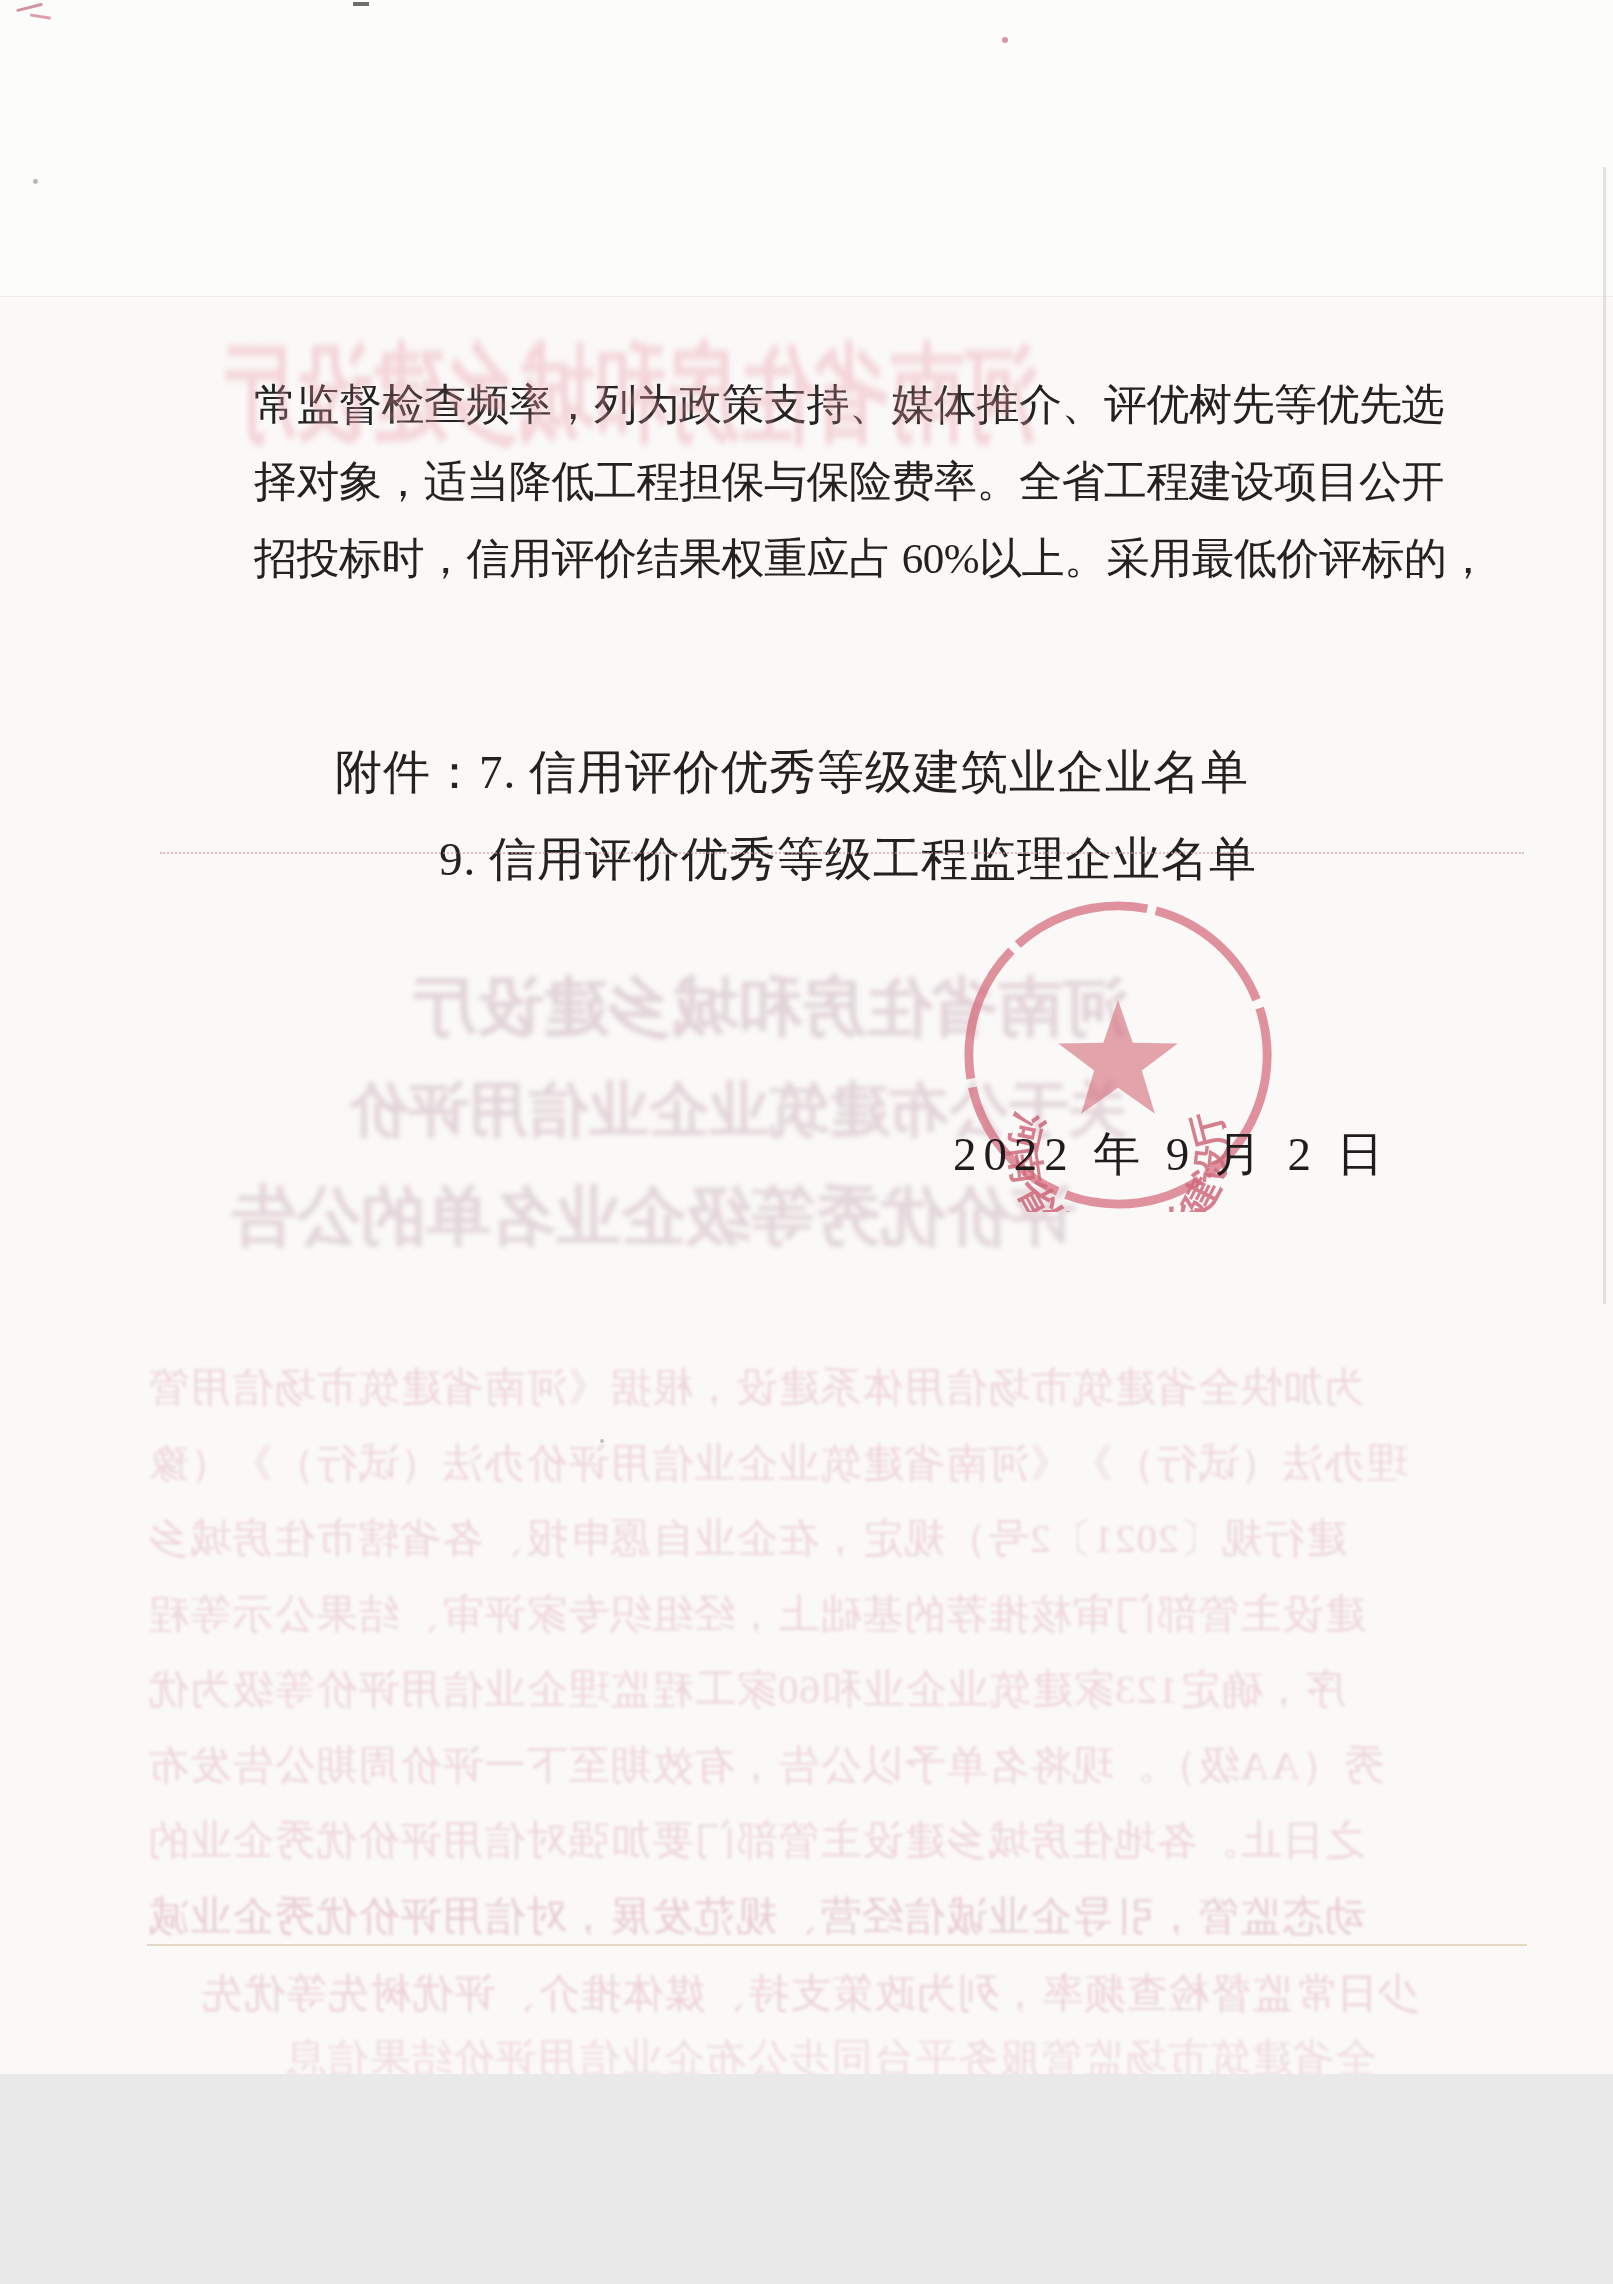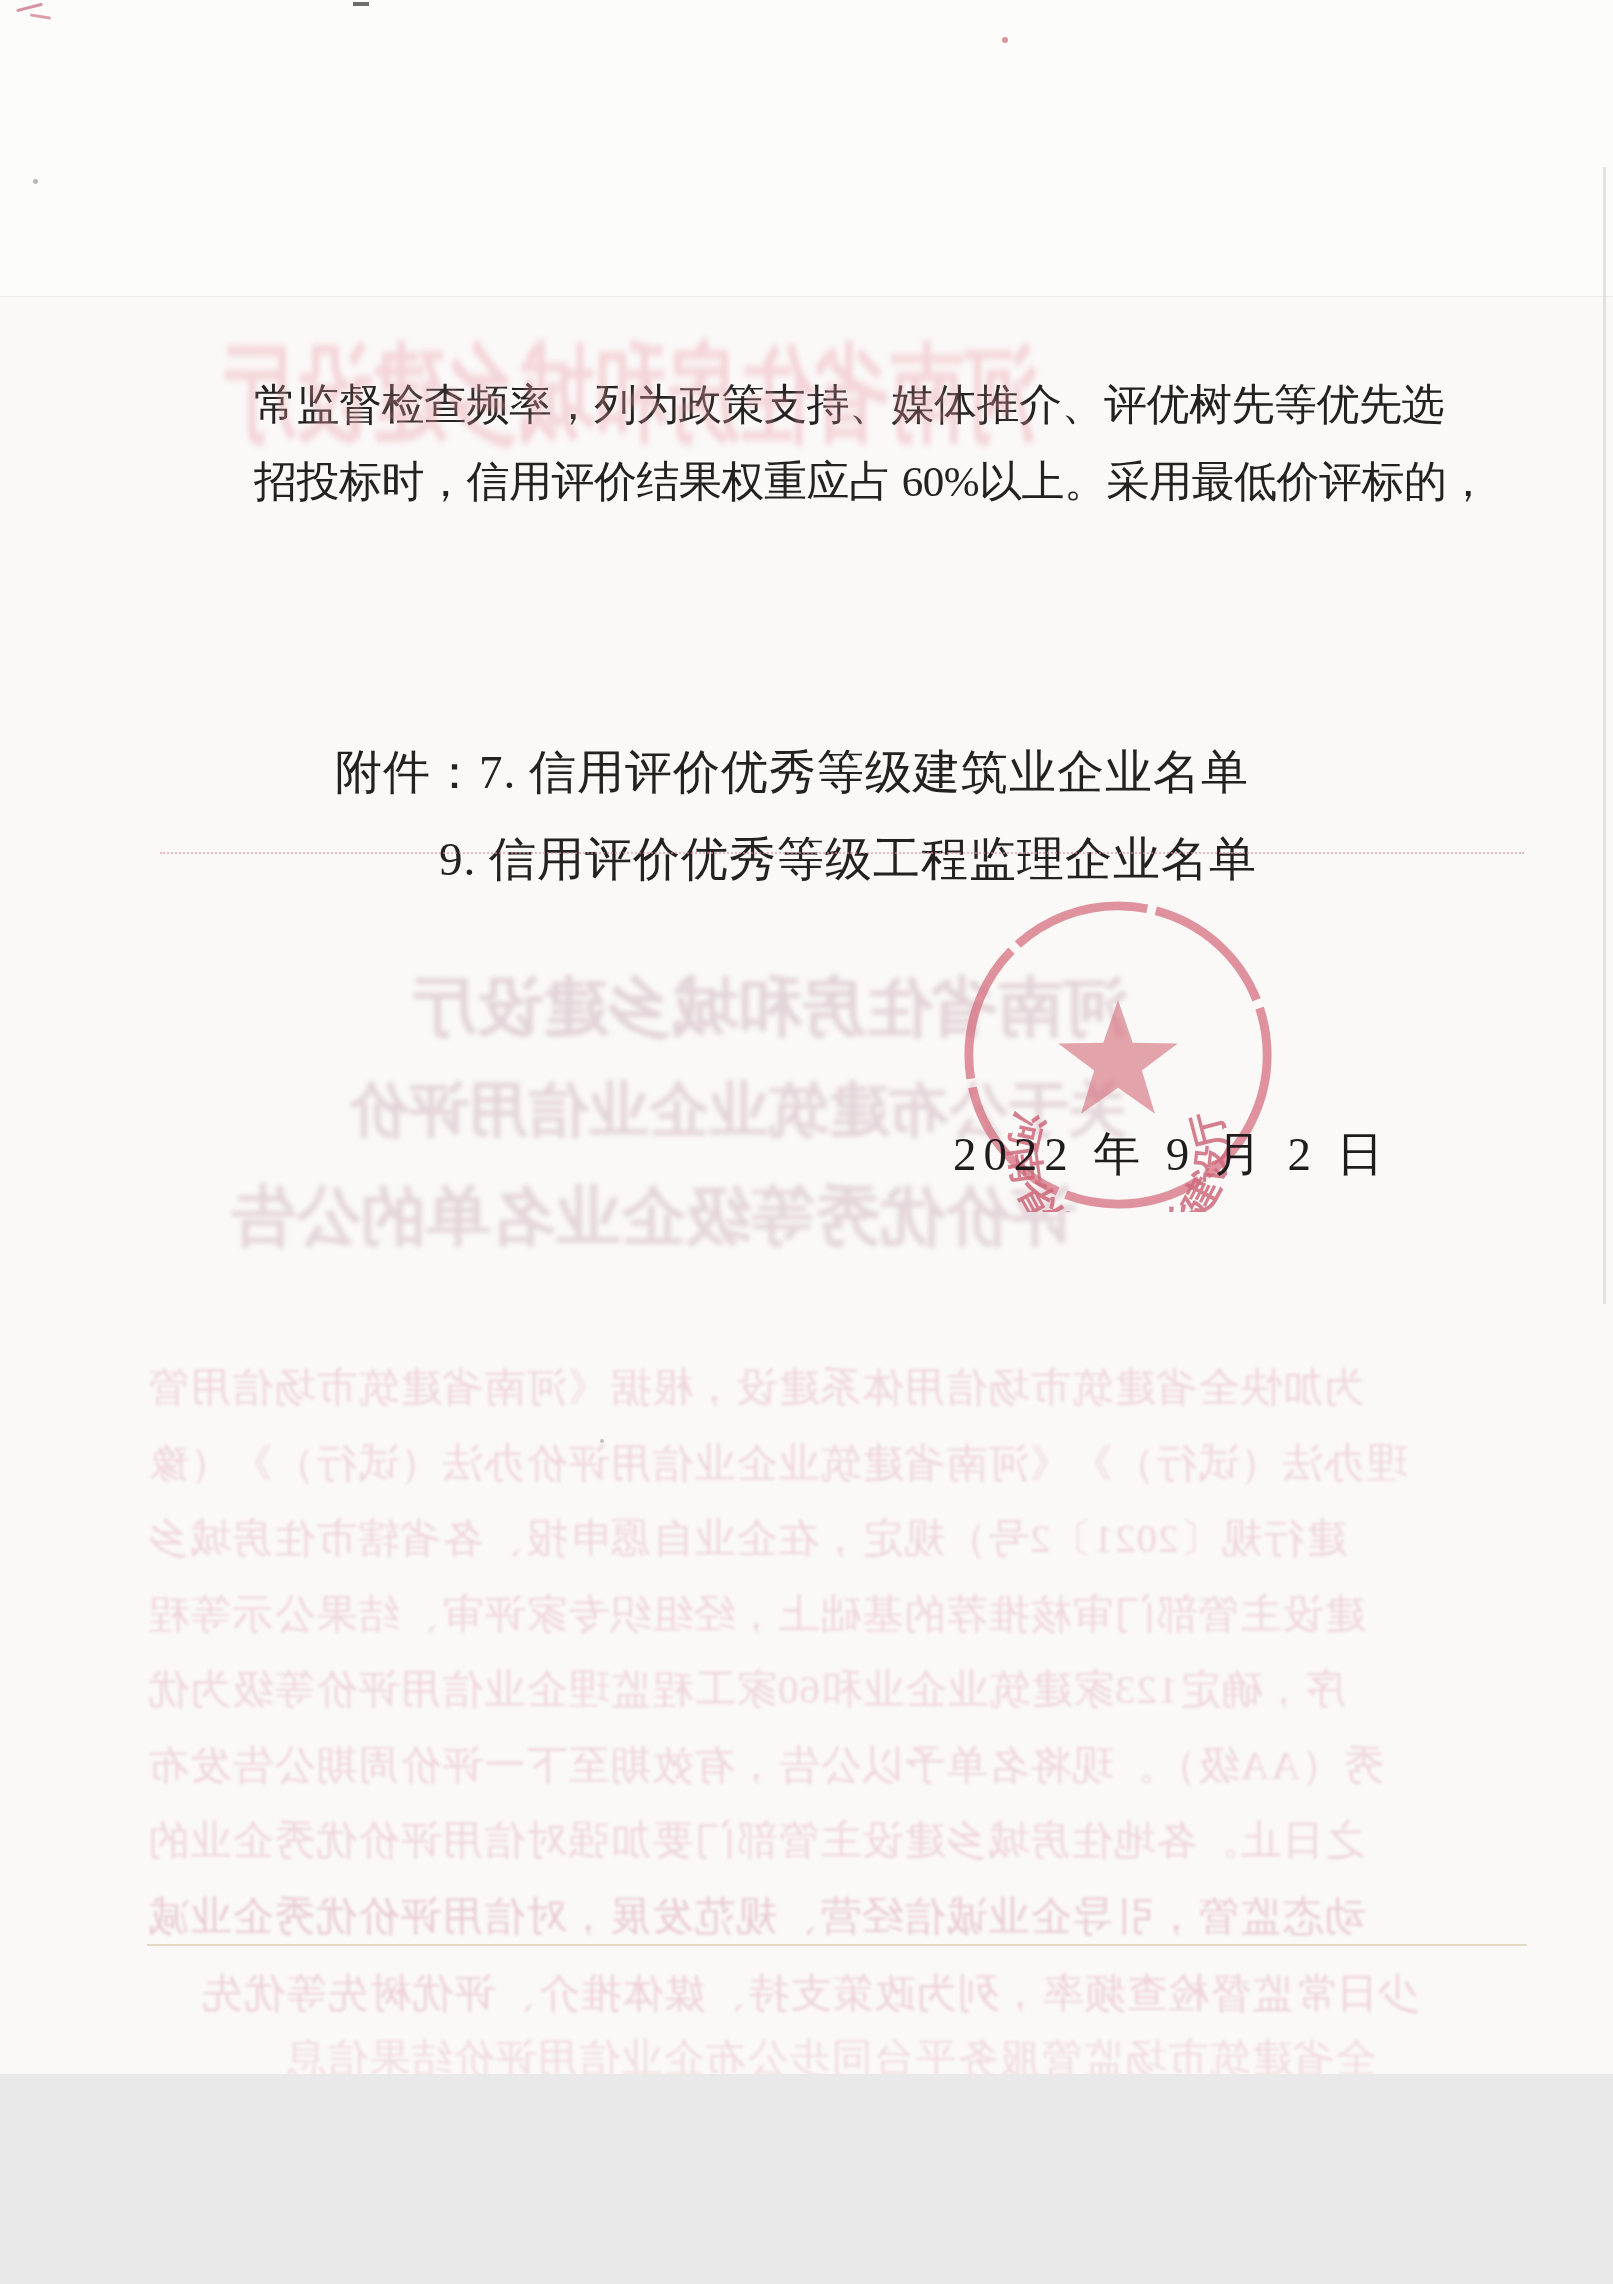--- a/index.html
+++ b/index.html
@@ -92,20 +92,21 @@
   <div class="bleed mirror bleed-body" style="top:1662px">序，确定123家建筑业企业和60家工程监理企业信用评价等级为优</div>
   <div class="bleed mirror bleed-body" style="top:1738px">秀（AA级）。现将名单予以公告，有效期至下一评价周期公告发布</div>
   <div class="bleed mirror bleed-body" style="top:1813px">之日止。各地住房城乡建设主管部门要加强对信用评价优秀企业的</div>
   <div class="bleed mirror bleed-body bb-8" style="top:1889px">动态监管，引导企业诚信经营、规范发展，对信用评价优秀企业减</div>
   <div class="tan-rule"></div>
   <div class="bleed mirror bleed-body bb-9" style="top:1966px">少日常监督检查频率，列为政策支持、媒体推介、评优树先等优先</div>
   <div class="bleed mirror bleed-body bb-10" style="top:2031px">全省建筑市场监管服务平台同步公布企业信用评价结果信息</div>
 
   <div class="para">
     <div>常监督检查频率，列为政策支持、媒体推介、评优树先等优先选</div>
+    <div>择对象，适当降低工程担保与保险费率。全省工程建设项目公开</div>
     <div>招投标时，信用评价结果权重应占 60%以上。采用最低价评标的，</div>
   </div>
 
   <div class="attach-1">附件：7. 信用评价优秀等级建筑业企业名单</div>
   <div class="attach-2">9. 信用评价优秀等级工程监理企业名单</div>
 
   <svg class="seal" viewBox="0 0 320 320" xmlns="http://www.w3.org/2000/svg">
     <defs>
       <path id="sealArc" d="M 62.2 213.7 A 108 108 0 1 0 257.8 213.7" fill="none"></path>
     </defs>

